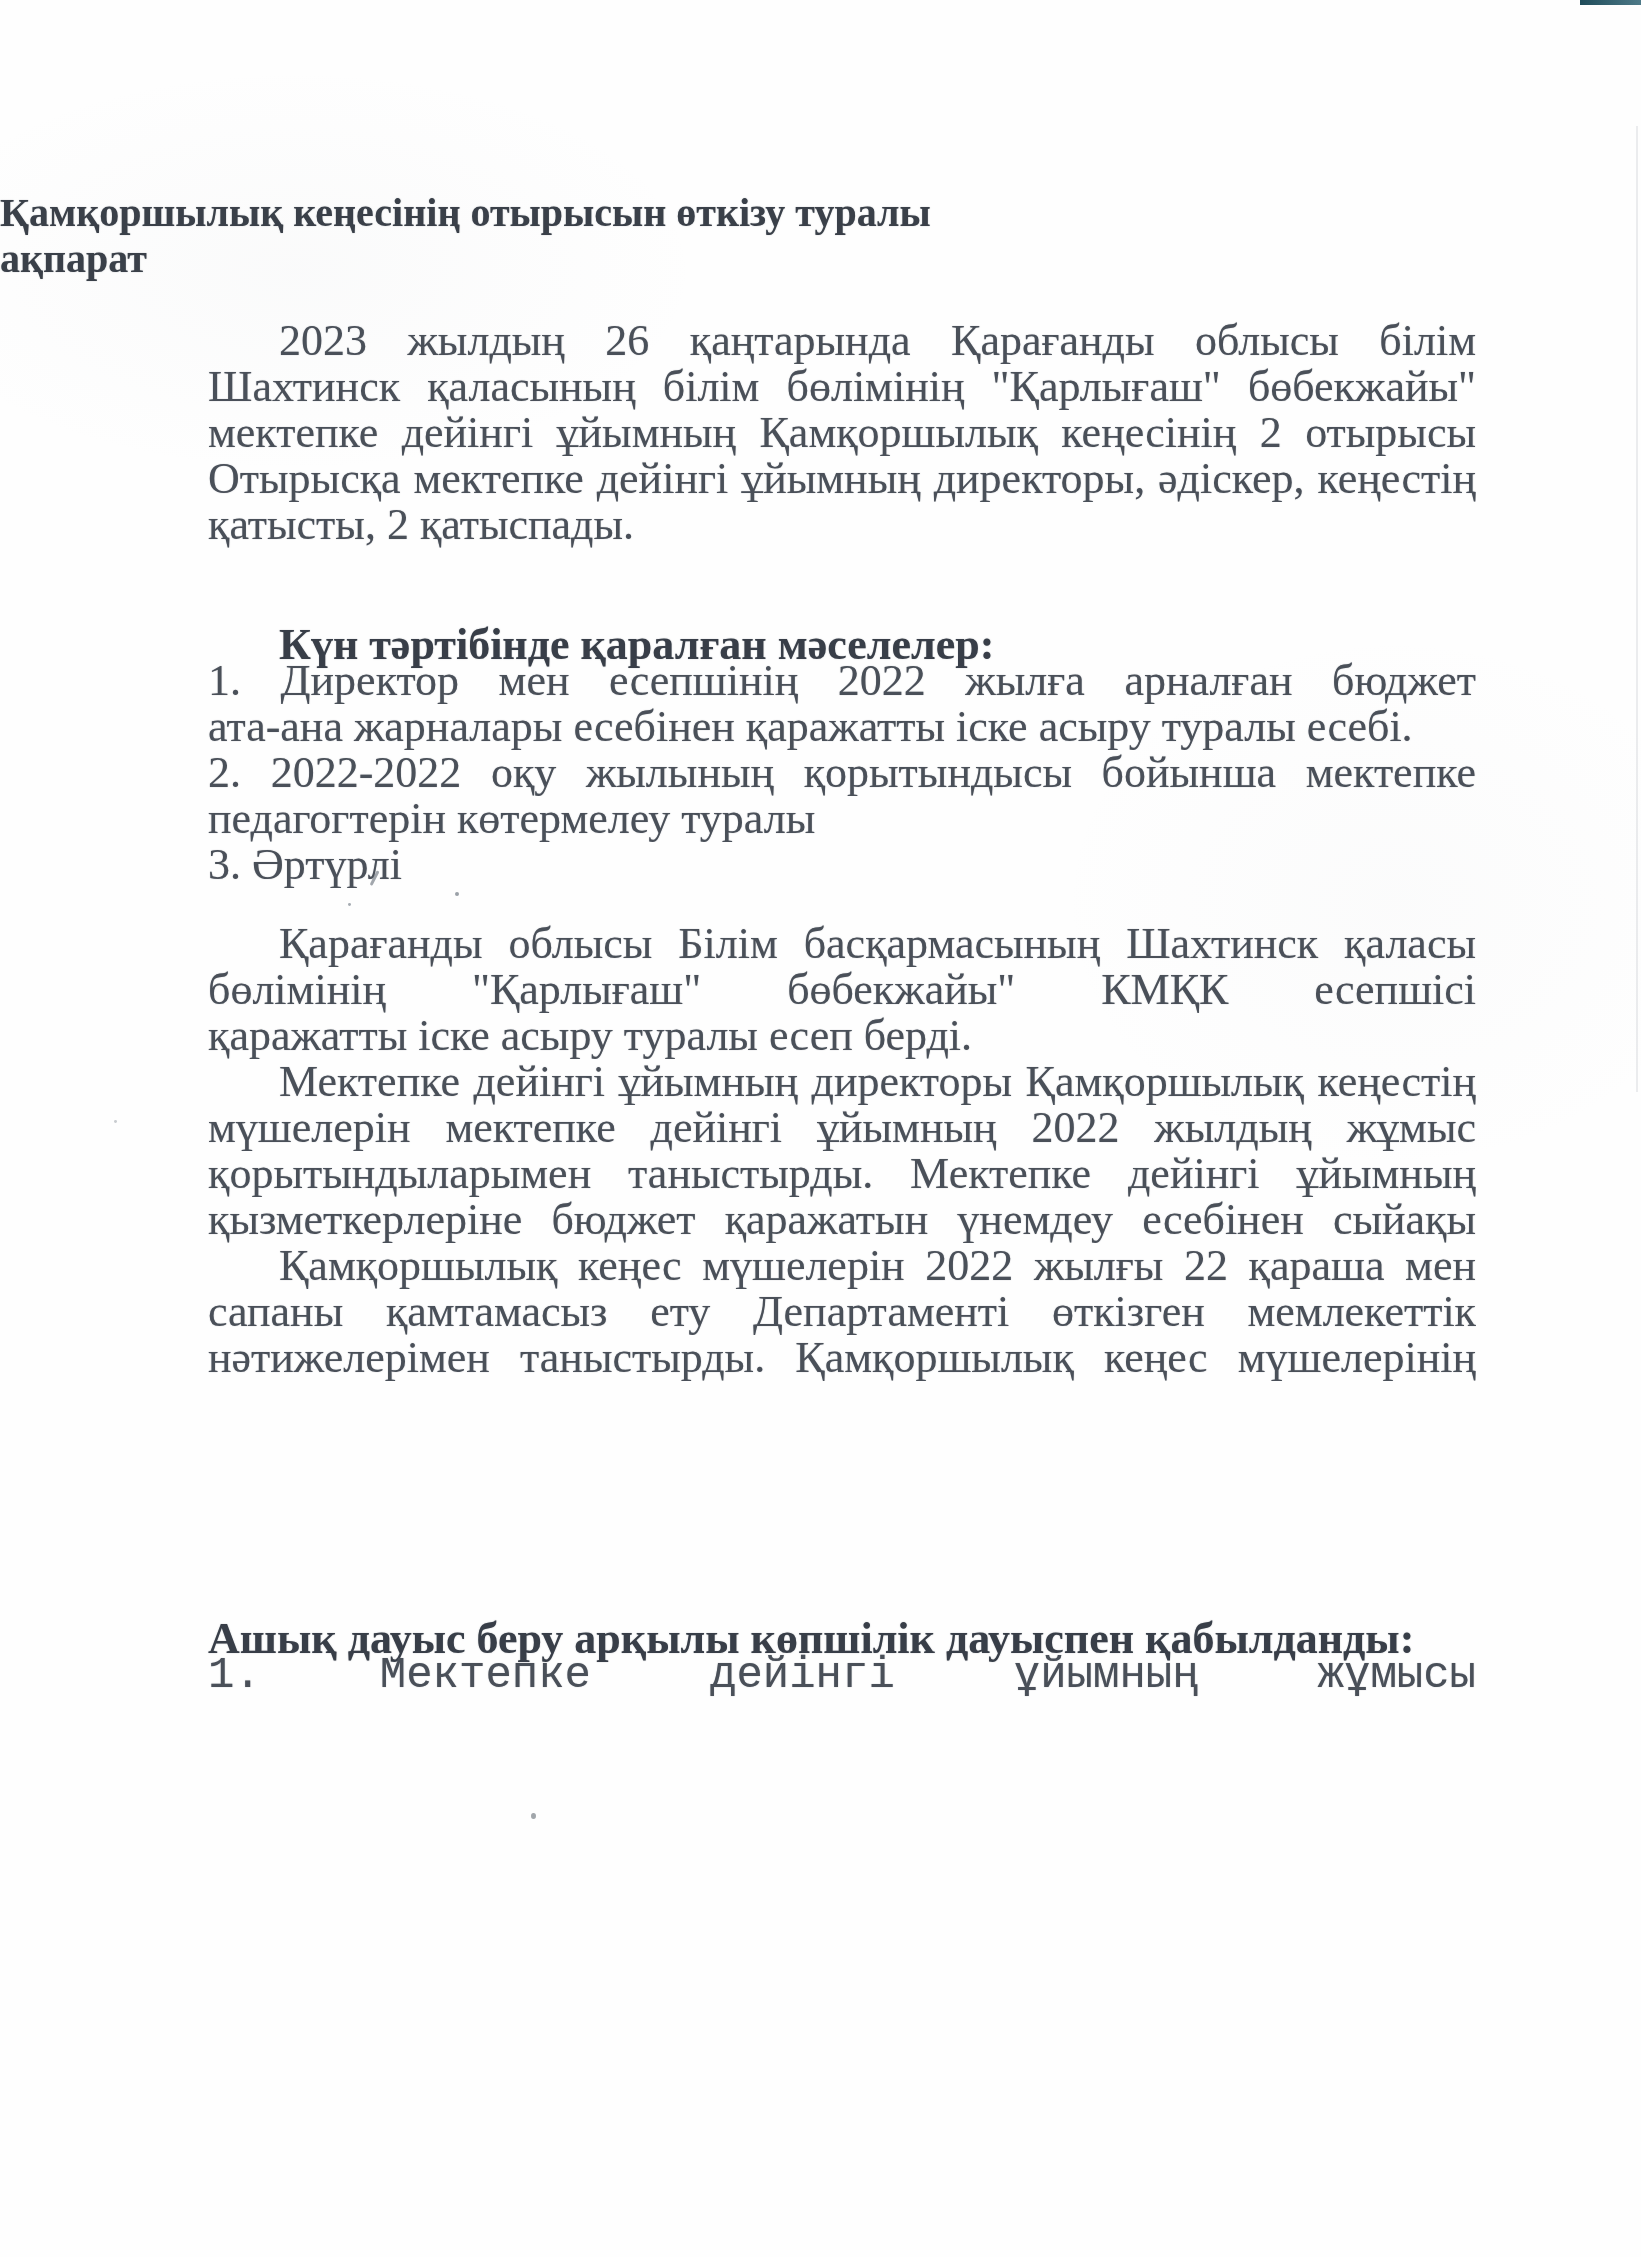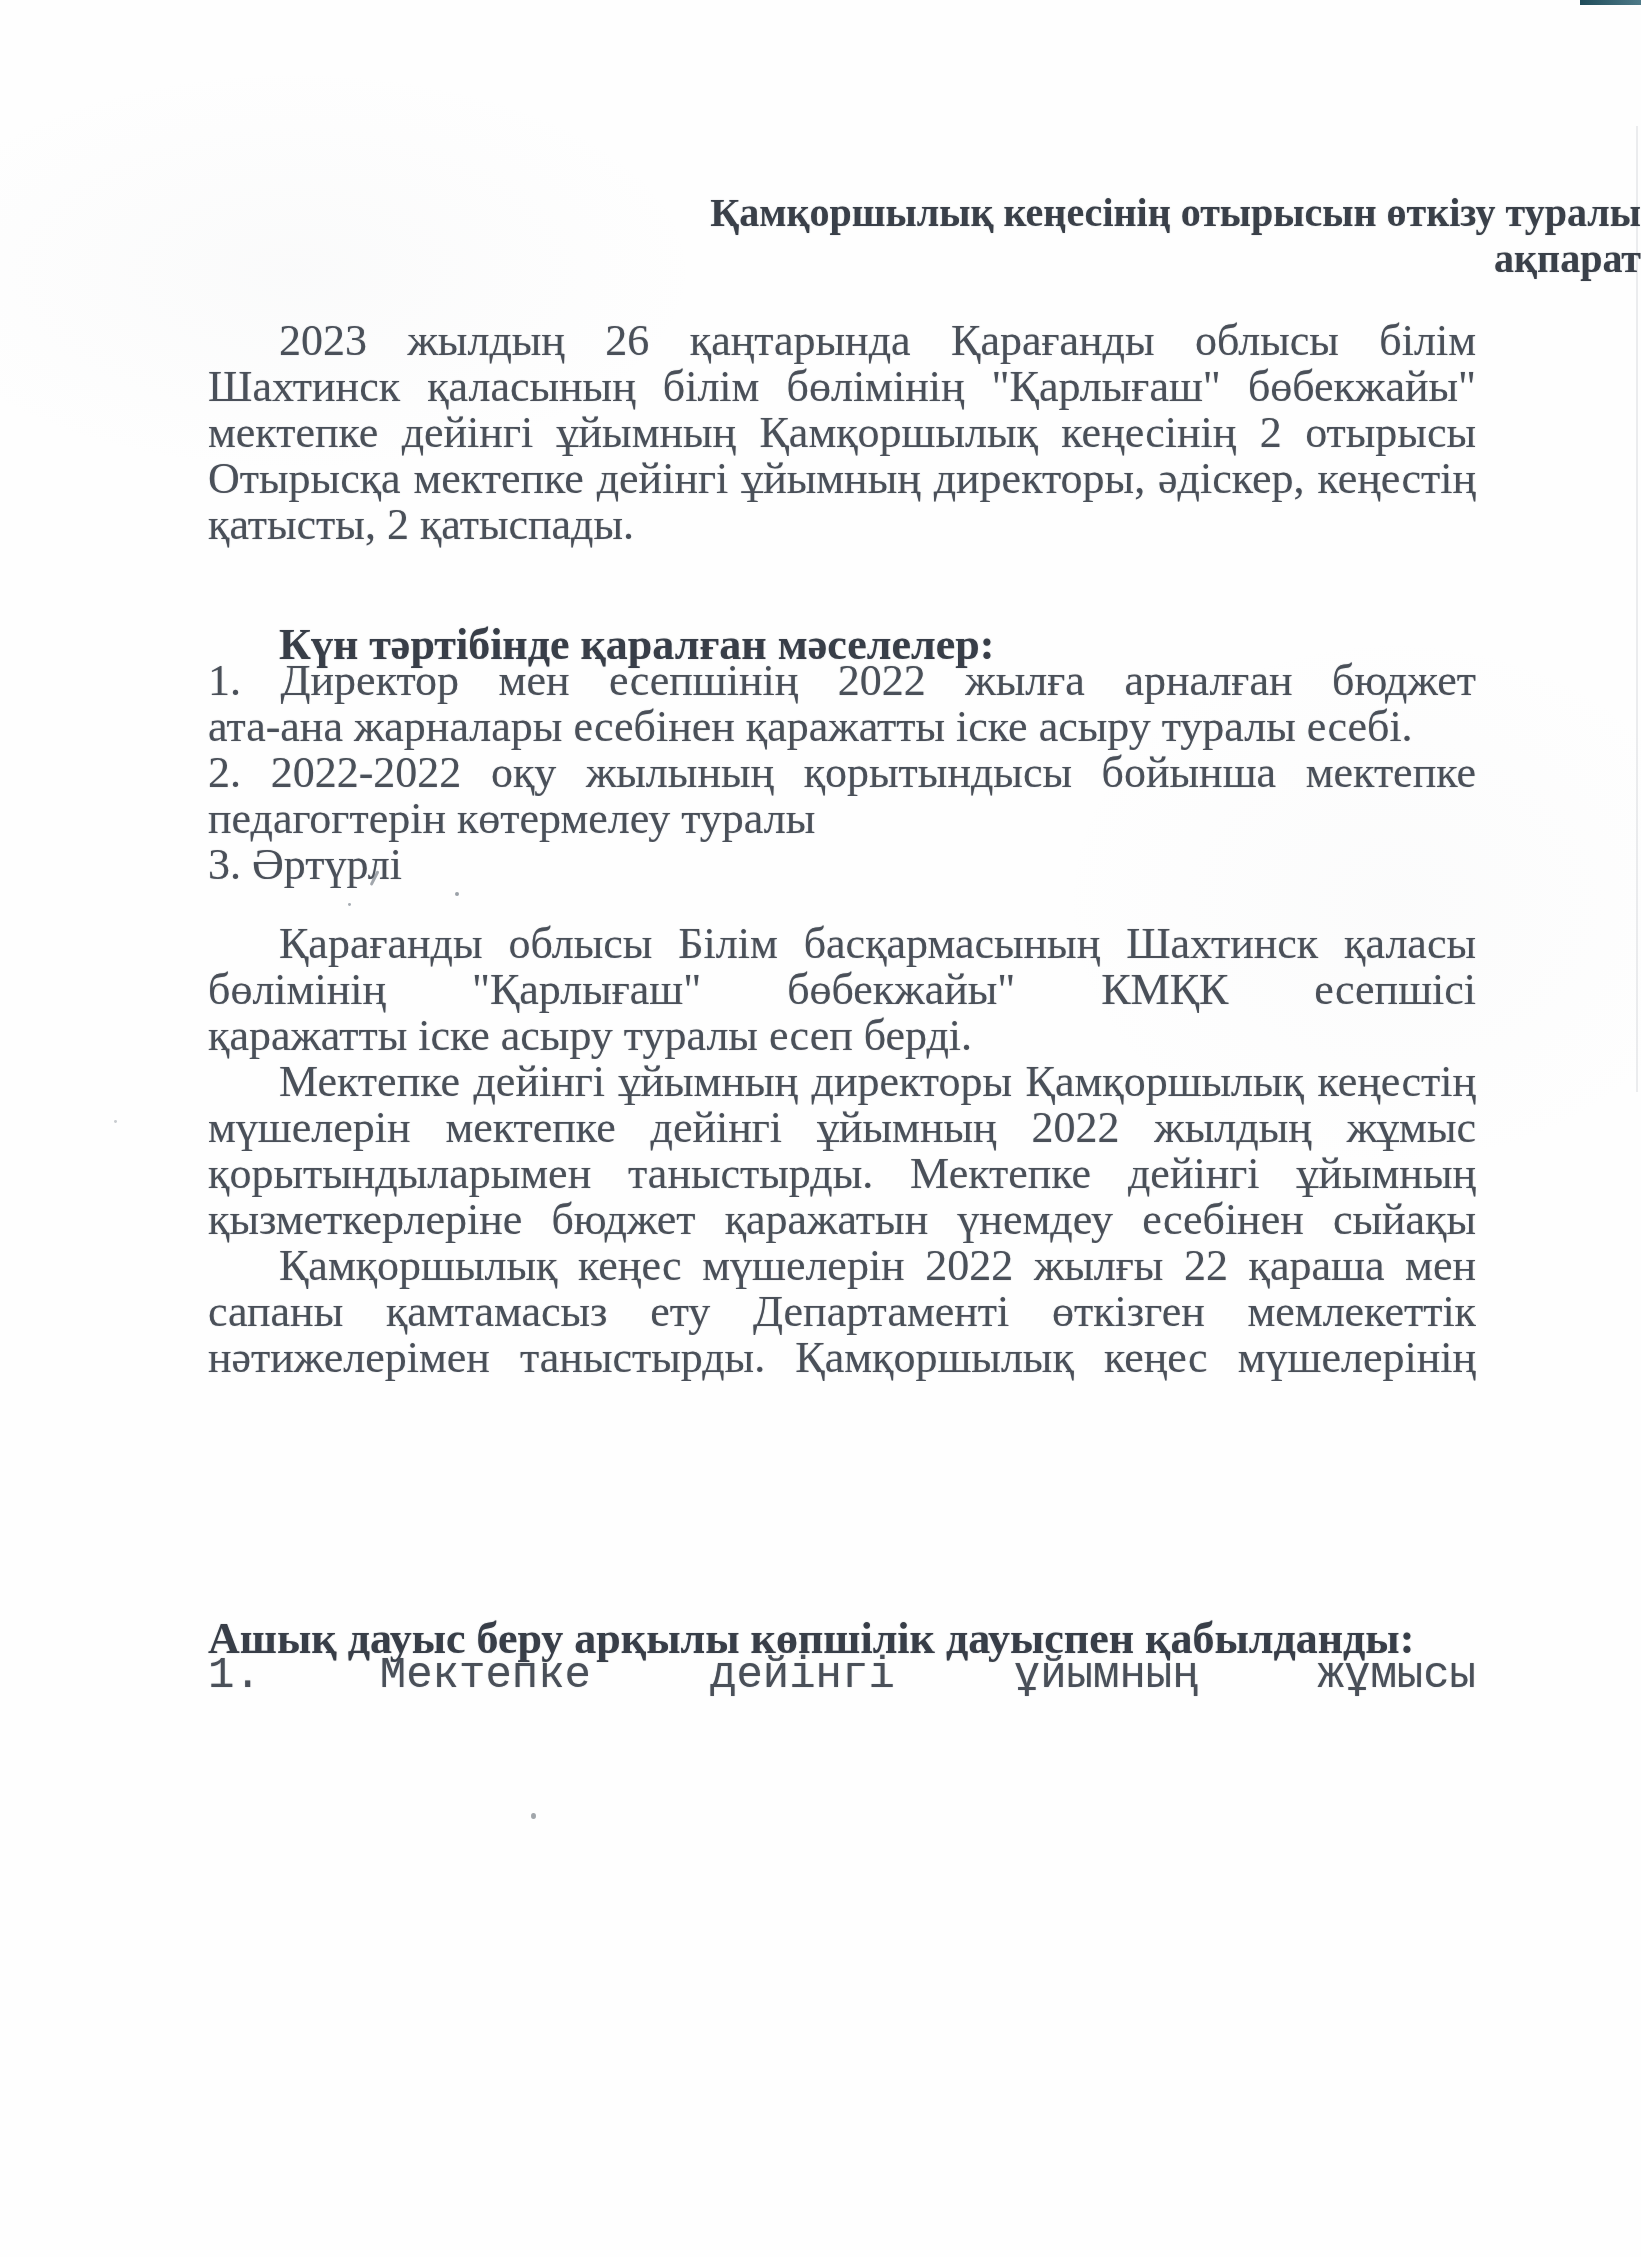--- a/index.html
+++ b/index.html
@@ -17,21 +17,21 @@
       #fefefe;
     overflow: hidden;
     font-family: "Liberation Serif", "DejaVu Serif", serif;
     color: #4a5059;
   }
   .title {
     position: absolute;
     left: 0;
     right: 0;
     top: 190px;
-    text-align: right;
+    text-align: left;
     font-weight: bold;
     font-size: 40px;
     line-height: 46px;
     color: #3a4049;
     text-shadow: 0 0 1.2px rgba(80,86,96,0.45);
   }
   .textblock {
     position: absolute;
     left: 208px;
     width: 1268px;

